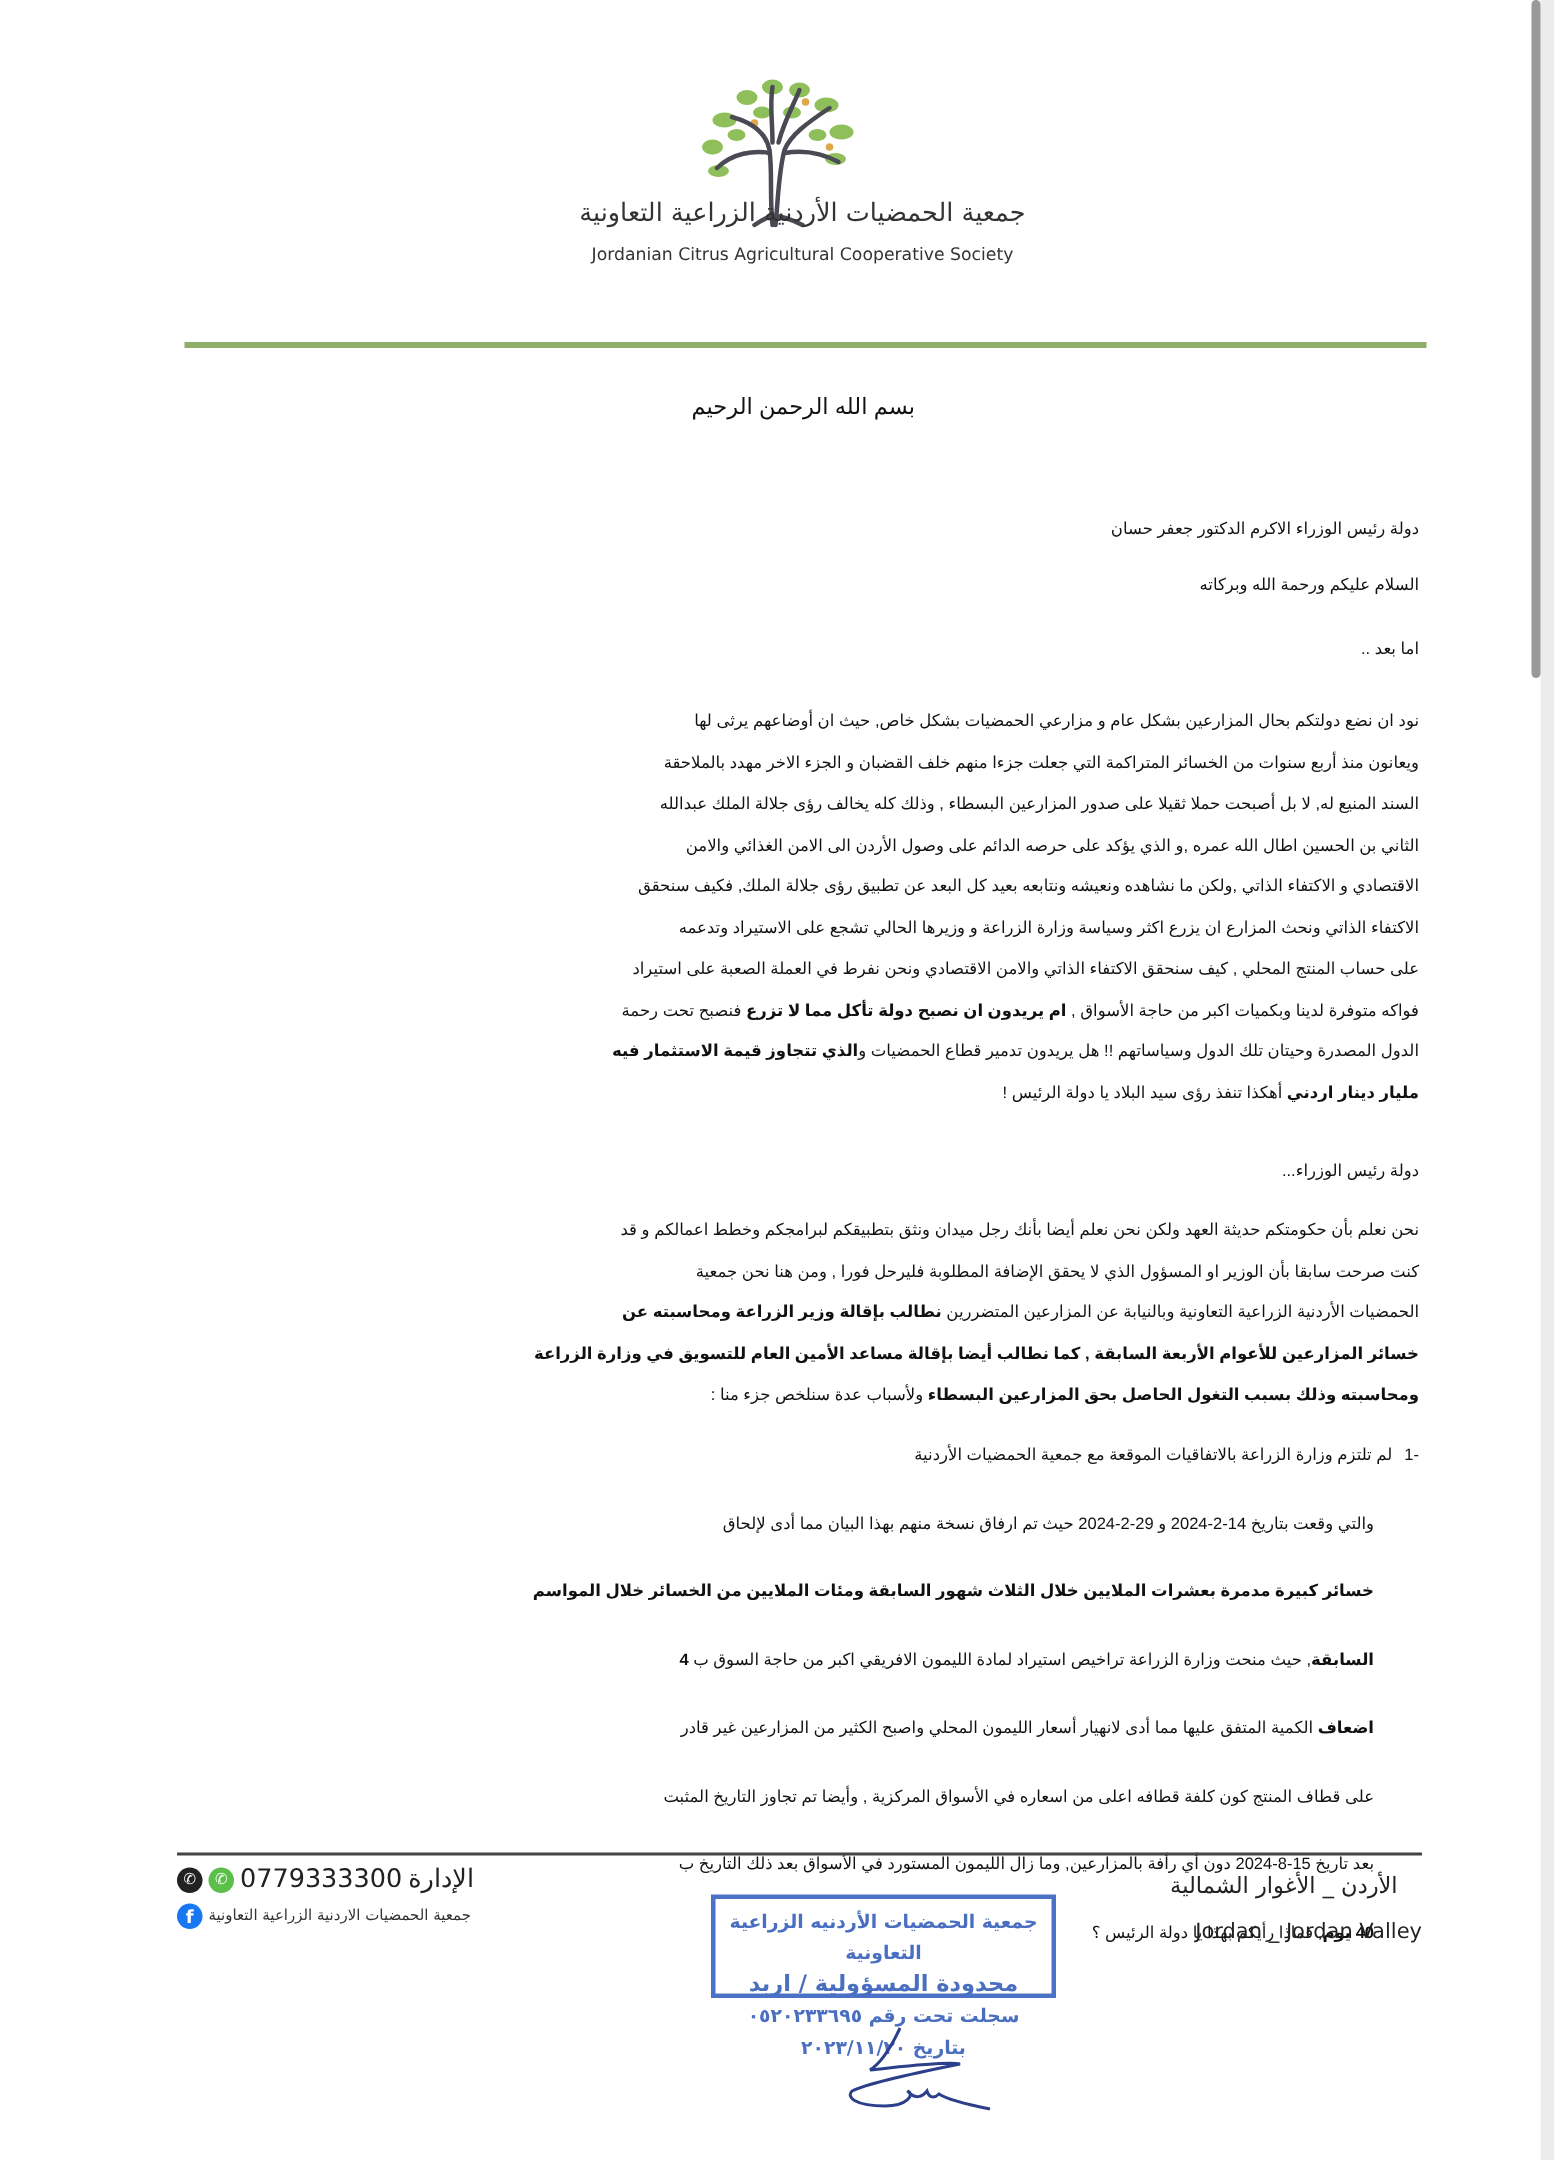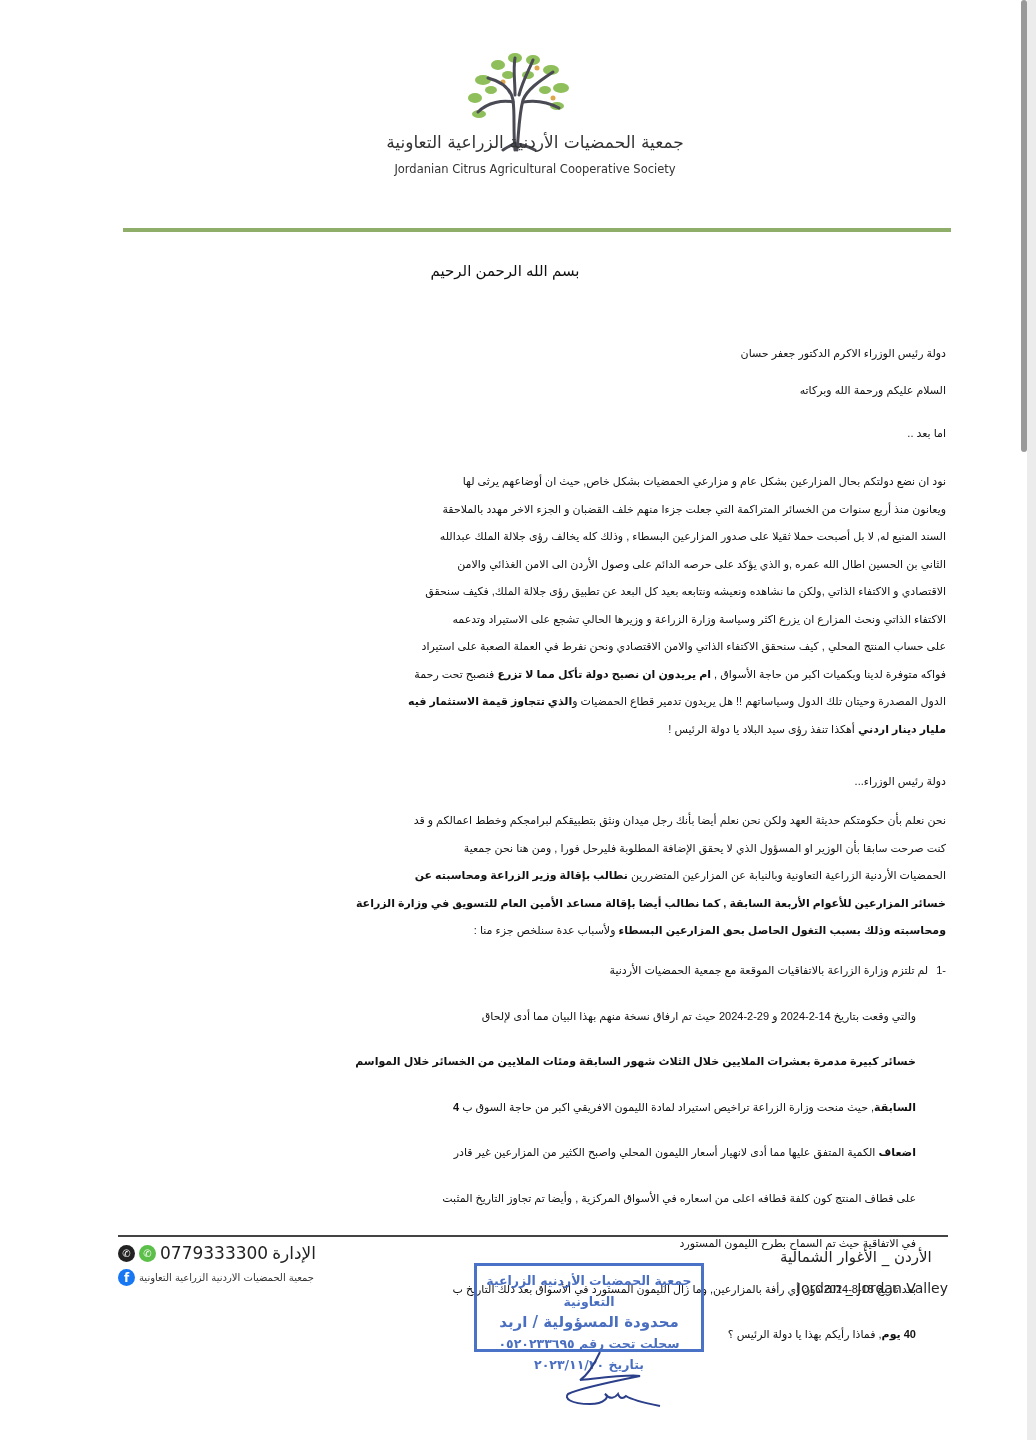--- a/index.html
+++ b/index.html
@@ -6,21 +6,21 @@
   body {
     width: 1036px; height: 1440px; background: #ffffff; position: relative; overflow: hidden;
     font-family: "Liberation Sans", "DejaVu Sans", sans-serif; color: #111;
   }
   .page { position: absolute; left: 0; top: 0; width: 1036px; height: 1440px; }
   .header { position: absolute; left: 0; top: 40px; width: 1036px; text-align: center; }
   .logo { display: block; margin: 0 auto; width: 130px; height: 120px; }
   .org-ar { position: absolute; left: 0; width: 1070px; top: 132px; text-align: center; font-size: 17px; color: #333; direction: rtl; font-family: "DejaVu Sans", sans-serif; }
   .org-en { position: absolute; left: 0; width: 1070px; top: 162px; text-align: center; font-size: 11.5px; color: #333; font-family: "DejaVu Sans", sans-serif; }
   .green-rule { position: absolute; left: 123px; top: 228px; width: 828px; height: 4px; background: #8fae6a; }
-  .bismillah { position: absolute; left: 400px; width: 210px; top: 262px; text-align: center; direction: rtl; font-size: 15px; }
+  .bismillah { position: absolute; left: 400px; width: 210px; top: 262px; text-align: right; direction: rtl; font-size: 15px; }
   .body { position: absolute; left: 120px; width: 826px; direction: rtl; text-align: justify; font-size: 11px; line-height: 27.5px; }
   .line { display: block; margin: 0; }
   .recipient { top: 340px; }
   .greeting { top: 377px; }
   .amma { top: 420px; }
   .para1 { top: 468px; }
   .addr2 { top: 768px; }
   .para2 { top: 807px; }
   .item1 { top: 957px; right: 90px; }
   .b { font-weight: bold; }
@@ -31,21 +31,21 @@
   .footer-right .ar { font-size: 15px; color: #222; }
   .footer-right .en { font-size: 14px; color: #222; margin-top: 14px; direction: ltr; margin-left: 33px; }
   .footer-left { position: absolute; left: 118px; top: 1243px; font-family: "DejaVu Sans", sans-serif; }
   .phone-row { display: flex; align-items: center; gap: 4px; font-size: 17px; color: #222; }
   .icon-circle { width: 17px; height: 17px; border-radius: 50%; display: inline-flex; align-items: center; justify-content: center; color: #fff; font-size: 10px; }
   .phone-ic { background: #222; }
   .wa-ic { background: #5cbf4a; }
   .fb-ic { background: #1877f2; font-weight: bold; font-size: 12px; }
   .fb-row { display: flex; align-items: center; gap: 4px; font-size: 10px; color: #333; margin-top: 6px; direction: ltr; }
   .fb-row span.t { direction: rtl; }
-  .stamp { position: absolute; left: 474px; top: 1263px; width: 230px; height: 89px; border: 3px solid #4a73c8; color: #4a6fc0; direction: rtl; text-align: center; font-family: "DejaVu Sans", sans-serif; box-sizing: border-box; padding-top: 4px; }
+  .stamp { position: absolute; left: 474px; top: 1263px; width: 230px; height: 69px; border: 3px solid #4a73c8; color: #4a6fc0; direction: rtl; text-align: center; font-family: "DejaVu Sans", sans-serif; box-sizing: border-box; padding-top: 4px; }
   .stamp div { font-size: 12.5px; line-height: 21px; font-weight: bold; }
   .stamp div.s2 { font-size: 15px; }
   .signature { position: absolute; left: 560px; top: 1350px; width: 110px; height: 60px; }
   .scrollbar { position: absolute; left: 1021px; top: 0; width: 6px; height: 452px; background: #999; border-radius: 3px; }
   .scroll-track { position: absolute; left: 1027px; top: 0; width: 9px; height: 1440px; background: #ececec; }
 </style>
 </head>
 <body>
 
 <div class="page">
@@ -116,21 +116,20 @@
     <span class="line"><span class="b">ومحاسبته وذلك بسبب التغول الحاصل بحق المزارعين البسطاء</span><span> ولأسباب عدة سنلخص جزء منا :</span></span>
   </div>
 
   <div class="body item1" style="right:90px; left:auto; width:800px;">
     <span class="line"><span class="item-num">-1</span><span>لم تلتزم وزارة الزراعة بالاتفاقيات الموقعة مع جمعية الحمضيات الأردنية</span></span>
     <span class="line indent">والتي وقعت بتاريخ 14-2-2024 و 29-2-2024  حيث تم ارفاق نسخة منهم بهذا البيان مما أدى لإلحاق</span>
     <span class="line b indent">خسائر كبيرة مدمرة بعشرات الملايين خلال الثلاث شهور السابقة ومئات الملايين من الخسائر خلال المواسم</span>
     <span class="line indent"><span class="b">السابقة</span><span>, حيث منحت وزارة الزراعة تراخيص استيراد لمادة الليمون الافريقي اكبر من حاجة السوق ب </span><span class="b">4</span></span>
     <span class="line indent"><span class="b">اضعاف</span><span> الكمية المتفق عليها مما أدى لانهيار أسعار الليمون المحلي واصبح الكثير من المزارعين غير قادر</span></span>
     <span class="line indent">على قطاف المنتج كون كلفة قطافه اعلى من اسعاره في الأسواق المركزية , وأيضا تم تجاوز التاريخ المثبت</span>
-    <span class="line indent">في الاتفاقية حيث تم السماح بطرح الليمون المستورد</span>
     <span class="line indent">بعد تاريخ 15-8-2024 دون أي رأفة بالمزارعين, وما زال الليمون المستورد في الأسواق بعد ذلك التاريخ ب</span>
     <span class="line indent"><span class="b">40 يوم</span><span>, فماذا رأيكم بهذا يا دولة الرئيس ؟</span></span>
   </div>
 
   <div class="footer-rule"></div>
 
   <div class="footer-right">
     <div class="ar">الأردن _ الأغوار الشمالية</div>
     <div class="en">Jordan _ Jordan Valley</div>
   </div>

